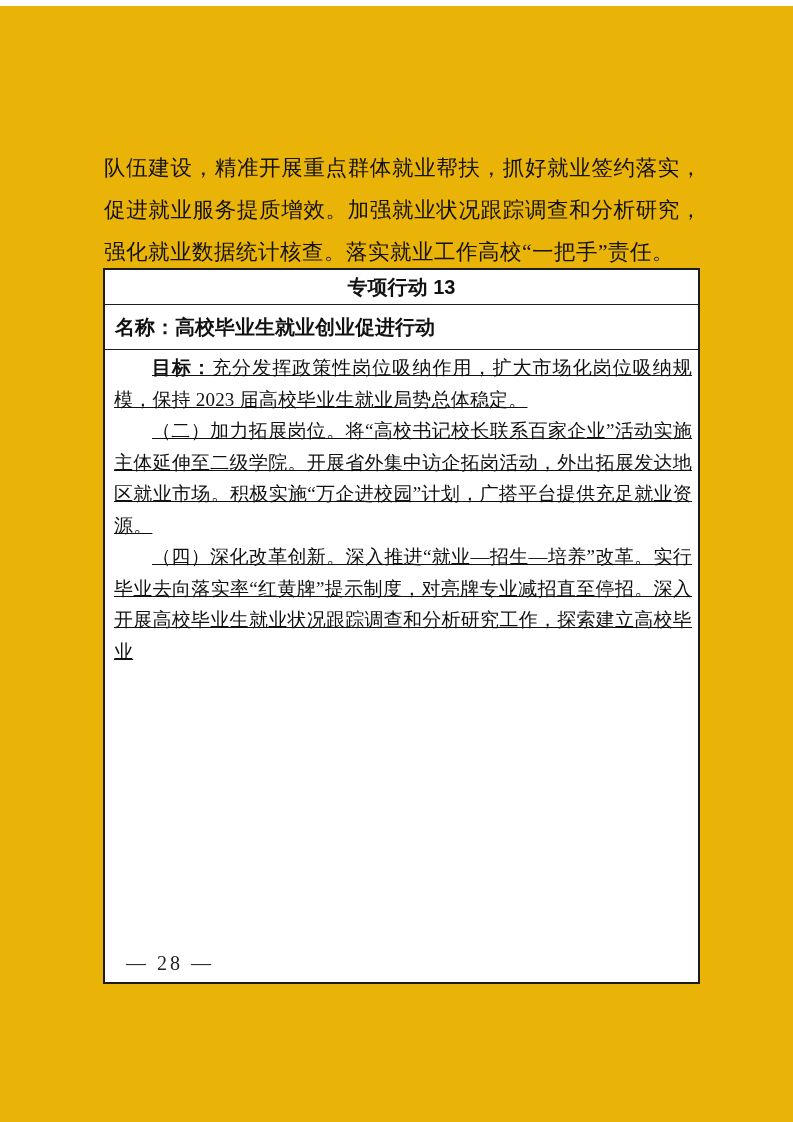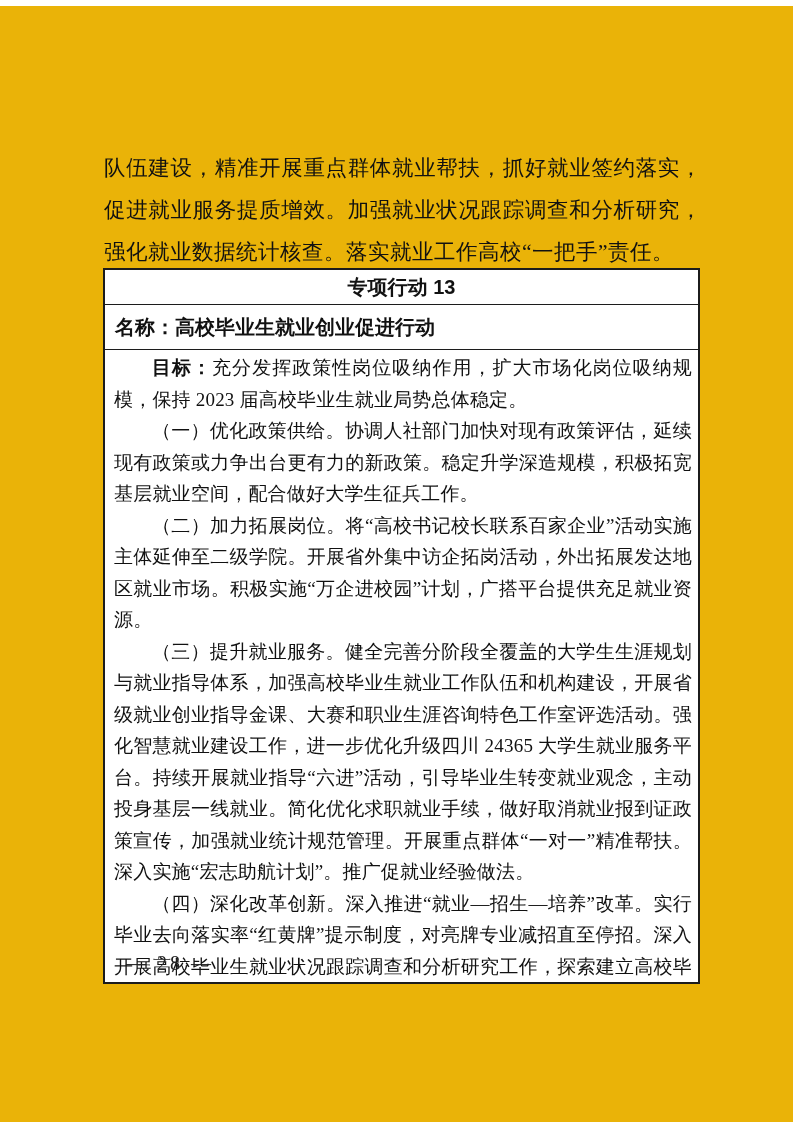--- a/index.html
+++ b/index.html
@@ -63,20 +63,21 @@
     font-family: "Liberation Sans", "DejaVu Sans", sans-serif;
     font-weight: bold;
     font-size: 20px;
   }
   .table-content {
     flex: 1 1 auto;
     overflow: hidden;
     padding: 2px 6px 0 9px;
     font-size: 19px;
     line-height: 31.5px;
+    text-decoration: underline;
   }
   .table-content p {
     margin: 0;
     text-indent: 2em;
     text-align: justify;
     letter-spacing: 0.2px;
   }
   .label-bold {
     font-family: "Liberation Sans", "DejaVu Sans", sans-serif;
     font-weight: bold;
@@ -105,25 +106,23 @@
 
     <div class="table-name-row">
       <span>名称：高校毕业生就业创业促进行动</span>
     </div>
 
     <div class="table-content">
 
       <p><span class="label-bold">目标：</span><span>充分发挥政策性岗位吸纳作用，扩大市场化岗位吸纳规模，保持 2023 届高校毕业生就业局势总体稳定。</span></p>
 
 
-      <p>（一）优化政策供给。协调人社部门加快对现有政策评估，延续现有政策或力争出台更有力的新政策。稳定升学深造规模，积极拓宽基层就业空间，配合做好大学生征兵工作。</p>
 
       <p>（二）加力拓展岗位。将“高校书记校长联系百家企业”活动实施主体延伸至二级学院。开展省外集中访企拓岗活动，外出拓展发达地区就业市场。积极实施“万企进校园”计划，广搭平台提供充足就业资源。</p>
 
-      <p>（三）提升就业服务。健全完善分阶段全覆盖的大学生生涯规划与就业指导体系，加强高校毕业生就业工作队伍和机构建设，开展省级就业创业指导金课、大赛和职业生涯咨询特色工作室评选活动。强化智慧就业建设工作，进一步优化升级四川 24365 大学生就业服务平台。持续开展就业指导“六进”活动，引导毕业生转变就业观念，主动投身基层一线就业。简化优化求职就业手续，做好取消就业报到证政策宣传，加强就业统计规范管理。开展重点群体“一对一”精准帮扶。深入实施“宏志助航计划”。推广促就业经验做法。</p>
 
       <p>（四）深化改革创新。深入推进“就业—招生—培养”改革。实行毕业去向落实率“红黄牌”提示制度，对亮牌专业减招直至停招。深入开展高校毕业生就业状况跟踪调查和分析研究工作，探索建立高校毕业</p>
 
     </div>
   </div>
 
   <div class="page-number">— 28 —</div>
 
 </div>
 

